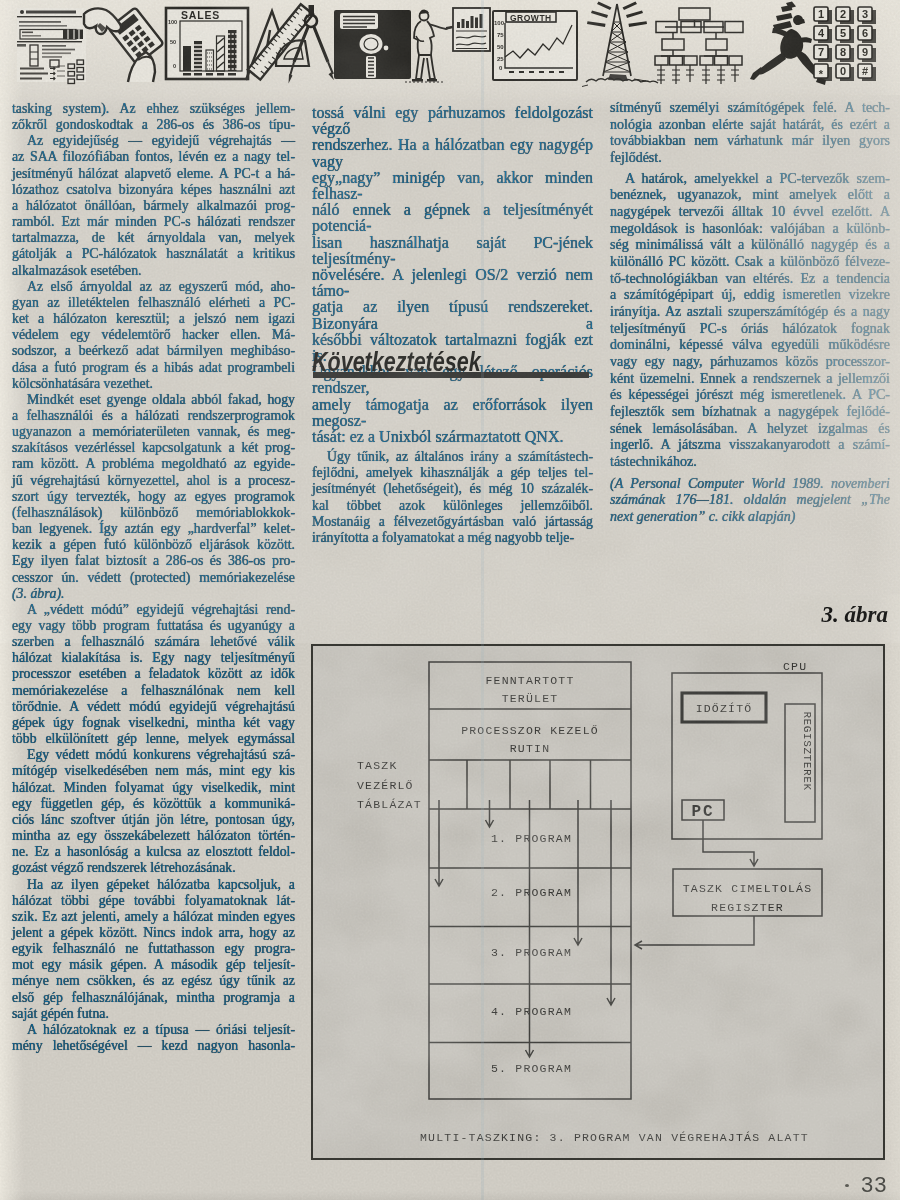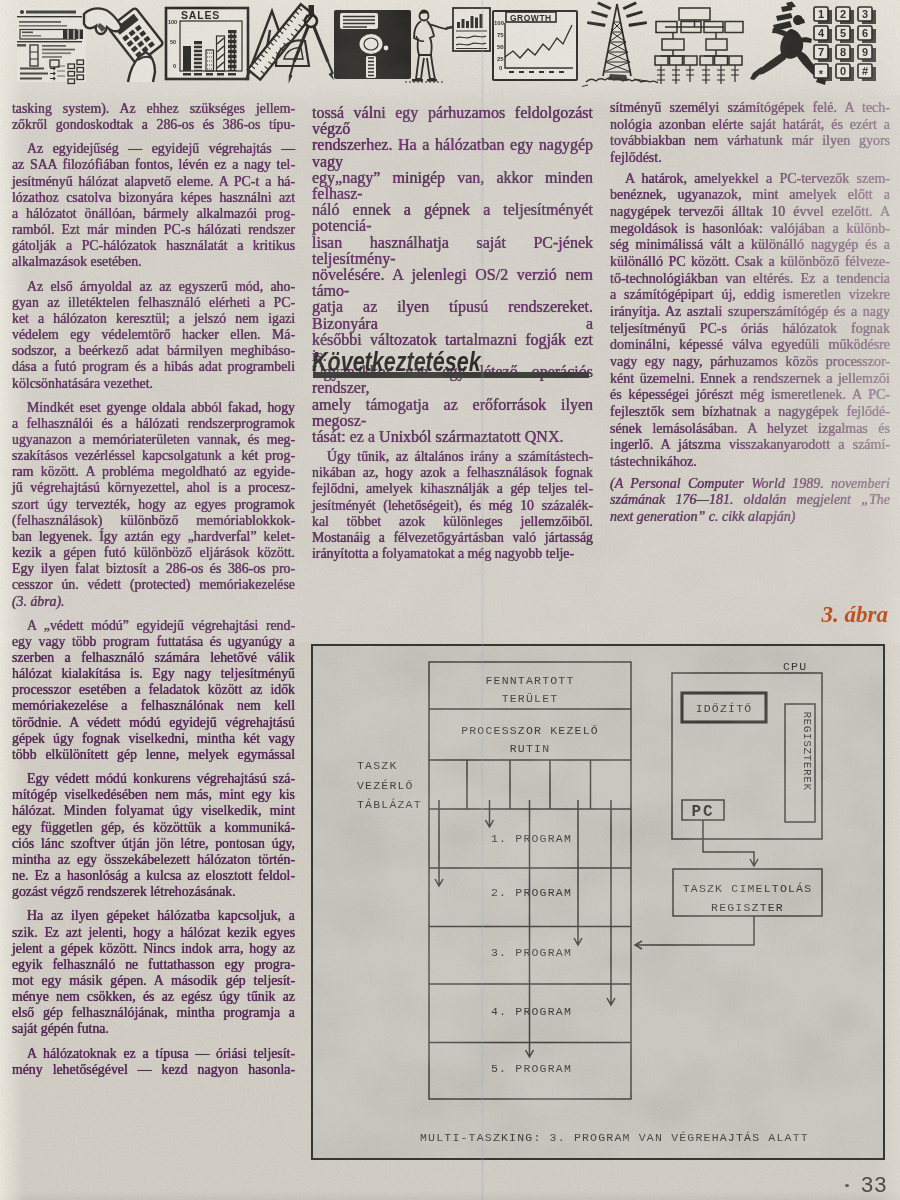--- a/index.html
+++ b/index.html
@@ -3,38 +3,38 @@
 <meta charset="utf-8">
 <style>
 html,body{margin:0;padding:0;}
 body{width:900px;height:1200px;position:relative;overflow:hidden;
 background:
  linear-gradient(90deg, rgba(246,242,232,0.95) 0px, rgba(246,242,232,0) 24px),
  linear-gradient(270deg, rgba(240,236,226,0.5) 0px, rgba(240,236,226,0) 26px),
  linear-gradient(0deg, rgba(176,174,166,0.28) 0px, rgba(176,174,166,0) 9px),
  linear-gradient(180deg, rgba(243,239,229,0.8) 0px, rgba(243,239,229,0.35) 88px, rgba(243,239,229,0) 110px),
  #dad6ce;}
-.col{position:absolute;font-family:"Liberation Serif",serif;color:#701a75;
+.col{position:absolute;font-family:"Liberation Serif",serif;color:#0369a1;
   text-shadow:0 0 0.7px rgba(32,32,30,0.85);-webkit-text-stroke:0.22px rgba(32,32,30,0.75);}
 .col .l{text-align:justify;text-align-last:justify;}
 .col .e{text-align:justify;text-align-last:left;}
 .col .p{text-indent:15px;}
 #c1{left:12px;top:101px;width:283px;font-size:13.8px;line-height:16.15px;}
-#c1 .p{margin-top:8px;}
+#c1 .p{margin-top:0;}
 #c2{left:312px;top:105px;width:281px;font-size:16px;line-height:16.2px;}
 #c3{left:610px;top:100px;width:280px;font-size:14px;line-height:16.67px;}
 #c3 .p{margin-top:4px;}
 .it{font-style:italic;}
 #heading{position:absolute;left:312px;top:345px;width:290px;
   font-family:"Liberation Sans",sans-serif;font-weight:bold;font-style:italic;
   font-size:28.5px;color:#1c1c1a;transform:scaleX(0.755);transform-origin:0 0;white-space:nowrap;}
 #hrule{position:absolute;left:313px;top:372px;width:276px;height:6px;background:#2a2a28;}
 #abra{position:absolute;left:700px;top:602px;width:188px;z-index:6;text-align:right;
   font-family:"Liberation Serif",serif;font-style:italic;font-weight:bold;
-  font-size:23px;color:#c2410c;}
+  font-size:23px;color:#000000;}
 #pageno{position:absolute;left:861px;top:1172px;width:45px;
   font-family:"Liberation Sans",sans-serif;font-size:22px;color:#4a4a46;letter-spacing:1px;}
 #fade3{position:absolute;left:700px;top:95px;width:200px;height:500px;
   background:linear-gradient(to right,rgba(221,217,209,0),rgba(221,217,209,0.55));
   pointer-events:none;z-index:5;}
 #bluestreak{position:absolute;left:481px;top:0;width:3px;height:1200px;
   background:rgba(140,170,190,0.17);z-index:4;}
 </style>
 </head>
 <body>
@@ -284,20 +284,21 @@
 
 <div class="col" id="c1">
 <div class="l">tasking system). Az ehhez szükséges jellem-</div>
 <div class="l">zőkről gondoskodtak a 286-os és 386-os típu-</div>
 <div class="l p">Az egyidejűség — egyidejű végrehajtás —</div>
 <div class="l">az SAA filozófiában fontos, lévén ez a nagy tel-</div>
 <div class="l">jesítményű hálózat alapvető eleme. A PC-t a há-</div>
 <div class="l">lózathoz csatolva bizonyára képes használni azt</div>
 <div class="l">a hálózatot önállóan, bármely alkalmazói prog-</div>
 <div class="l">ramból. Ezt már minden PC-s hálózati rendszer</div>
+<div class="l">tartalmazza, de két árnyoldala van, melyek</div>
 <div class="l">gátolják a PC-hálózatok használatát a kritikus</div>
 <div class="e">alkalmazások esetében.</div>
 <div class="l p">Az első árnyoldal az az egyszerű mód, aho-</div>
 <div class="l">gyan az illetéktelen felhasználó elérheti a PC-</div>
 <div class="l">ket a hálózaton keresztül; a jelszó nem igazi</div>
 <div class="l">védelem egy védelemtörő hacker ellen. Má-</div>
 <div class="l">sodszor, a beérkező adat bármilyen meghibáso-</div>
 <div class="l">dása a futó program és a hibás adat programbeli</div>
 <div class="e">kölcsönhatására vezethet.</div>
 <div class="l p">Mindkét eset gyenge oldala abból fakad, hogy</div>
@@ -324,21 +325,22 @@
 <div class="l">több elkülönített gép lenne, melyek egymással</div>
 <div class="l p">Egy védett módú konkurens végrehajtású szá-</div>
 <div class="l">mítógép viselkedésében nem más, mint egy kis</div>
 <div class="l">hálózat. Minden folyamat úgy viselkedik, mint</div>
 <div class="l">egy független gép, és közöttük a kommuniká-</div>
 <div class="l">ciós lánc szoftver útján jön létre, pontosan úgy,</div>
 <div class="l">mintha az egy összekábelezett hálózaton történ-</div>
 <div class="l">ne. Ez a hasonlóság a kulcsa az elosztott feldol-</div>
 <div class="e">gozást végző rendszerek létrehozásának.</div>
 <div class="l p">Ha az ilyen gépeket hálózatba kapcsoljuk, a</div>
-<div class="l">szik. Ez azt jelenti, hogy a hálózat kezik egyes</div>
+<div class="l">hálózat többi gépe további folyamatoknak lát-</div>
+<div class="l">szik. Ez azt jelenti, amely a hálózat minden egyes</div>
 <div class="l">jelent a gépek között. Nincs indok arra, hogy az</div>
 <div class="l">egyik felhasználó ne futtathasson egy progra-</div>
 <div class="l">mot egy másik gépen. A második gép teljesít-</div>
 <div class="l">ménye nem csökken, és az egész úgy tűnik az</div>
 <div class="l">első gép felhasználójának, mintha programja a</div>
 <div class="e">saját gépén futna.</div>
 <div class="l p">A hálózatoknak ez a típusa — óriási teljesít-</div>
 <div class="l">mény lehetőségével — kezd nagyon hasonla-</div>
 </div>
 
@@ -355,21 +357,20 @@
 <div class="l">amely támogatja az erőforrások ilyen megosz-</div>
 <div class="e">tását: ez a Unixból származtatott QNX.</div>
 </div>
 
 <div id="heading">Következtetések</div>
 
 <div id="hrule"></div>
 
 <div class="col" id="c2b" style="left:312px;top:420px;width:281px;font-size:13.8px;line-height:16.2px;margin-top:29px;">
 <div class="l p">Úgy tűnik, az általános irány a számítástech-</div>
-<div class="l">nikában az, hogy azok a felhasználások fognak</div>
 <div class="l">fejlődni, amelyek kihasználják a gép teljes tel-</div>
 <div class="l">jesítményét (lehetőségeit), és még 10 százalék-</div>
 <div class="l">kal többet azok különleges jellemzőiből.</div>
 <div class="l">Mostanáig a félvezetőgyártásban való jártasság</div>
 <div class="e">irányította a folyamatokat a még nagyobb telje-</div>
 </div>
 
 <div class="col" id="c3">
 <div class="l">sítményű személyi számítógépek felé. A tech-</div>
 <div class="l">nológia azonban elérte saját határát, és ezért a</div>

